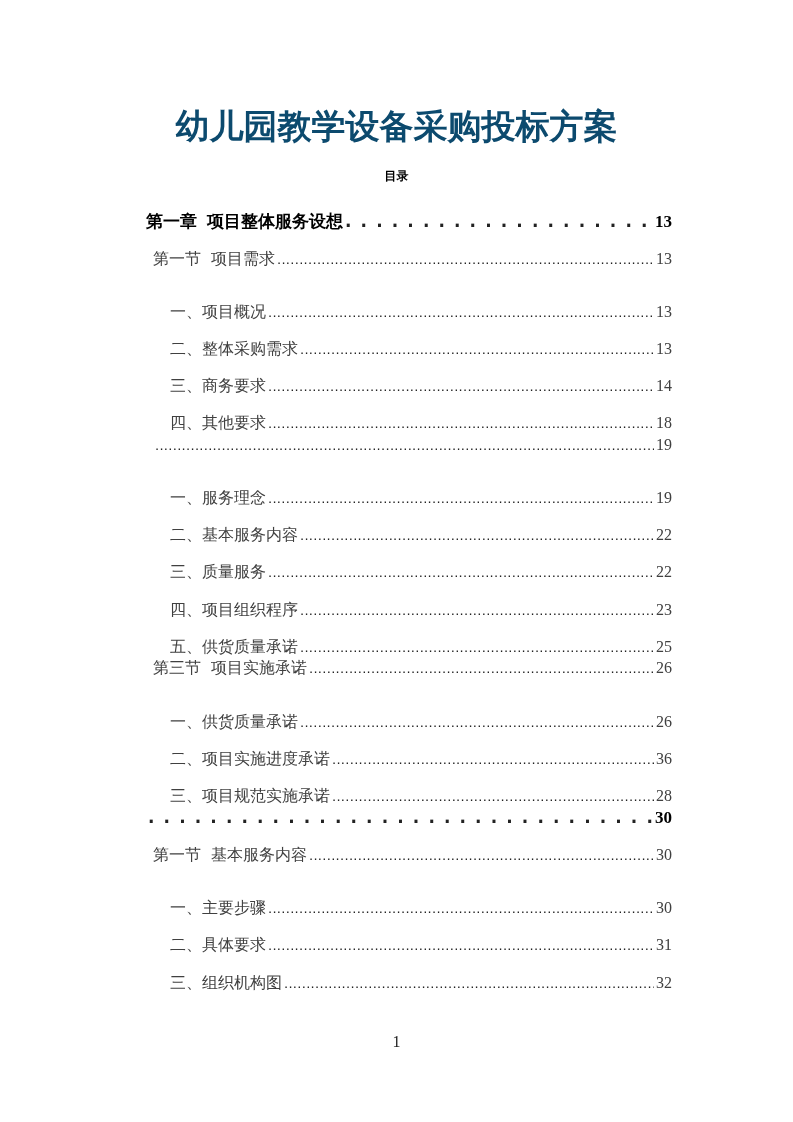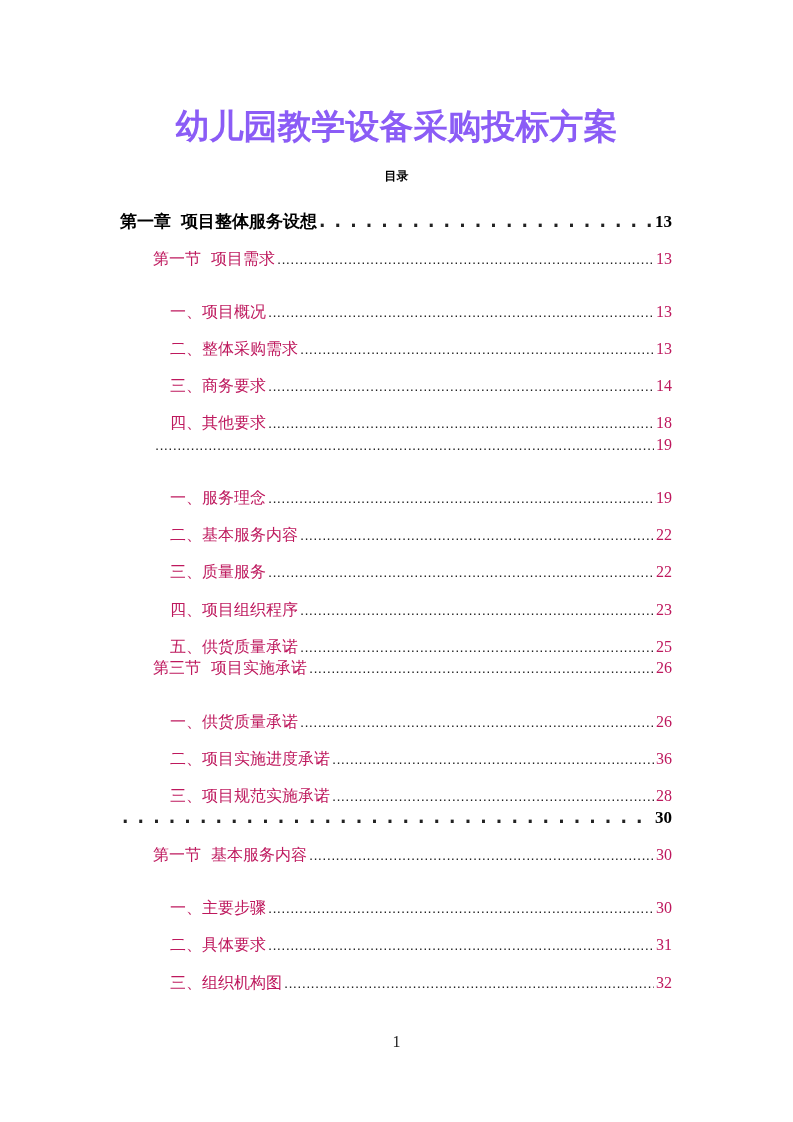--- a/index.html
+++ b/index.html
@@ -1,39 +1,39 @@
 <!DOCTYPE html>
 <html><head>
 <meta charset="utf-8">
 <style>
   html, body { margin: 0; padding: 0; background: #ffffff; }
   body { width: 793px; height: 1122px; position: relative; overflow: hidden; color: #111; }
   .title {
     position: absolute; left: 0; right: 0; top: 104px; text-align: center;
     font-family: "DejaVu Serif", serif; font-weight: bold; font-size: 34px; letter-spacing: 0px;
-    color: #8b5cf6;
+    color: #0c4a6e;
   }
   .toc-heading {
     position: absolute; left: 0; right: 0; top: 168px; text-align: center;
     font-family: "DejaVu Sans", sans-serif; font-weight: bold; font-size: 12px; color: #000;
   }
   .toc { position: absolute; left: 0; top: 0; width: 793px; }
   .row {
     position: absolute; display: flex; align-items: baseline; right: 121px;
-    font-family: "DejaVu Sans", sans-serif; font-size: 16px; color: #be185d; height: 24px;
+    font-family: "DejaVu Sans", sans-serif; font-size: 16px; color: #404040; height: 24px;
   }
   .row .label { white-space: nowrap; }
   .row .label .gap { display: inline-block; width: 10px; }
   .row .dots { flex: 1; overflow: hidden; white-space: nowrap; margin: 0 2px; letter-spacing: 0; color: #222; }
   .row .dots::after {
     content: "................................................................................................................................................................";
     font-size: 13px; letter-spacing: 0.3px;
   }
   .row .page { white-space: nowrap; font-family: Liberation Serif, serif; font-size: 16px; }
-  .row.chapter { font-weight: bold; color: #000; font-size: 17px; }
+  .row.chapter { font-weight: bold; color: #000; font-size: 17px; margin-left: 26px; }
   .row.chapter .dots::after {
     content: ". . . . . . . . . . . . . . . . . . . . . . . . . . . . . . . . . . . . . . . . . . . . . . . . . . . . . . . . . . . . . . .";
     font-size: 17px; letter-spacing: 1.6px; font-weight: bold;
   }
   .row.chapter .page { font-weight: bold; font-size: 17px; }
   .lvl1 { left: 120px; }
   .lvl2 { left: 153px; }
   .lvl3 { left: 170px; margin-top: 16px; }
   .page-number {
     position: absolute; left: 0; right: 0; top: 1033px; text-align: center;

